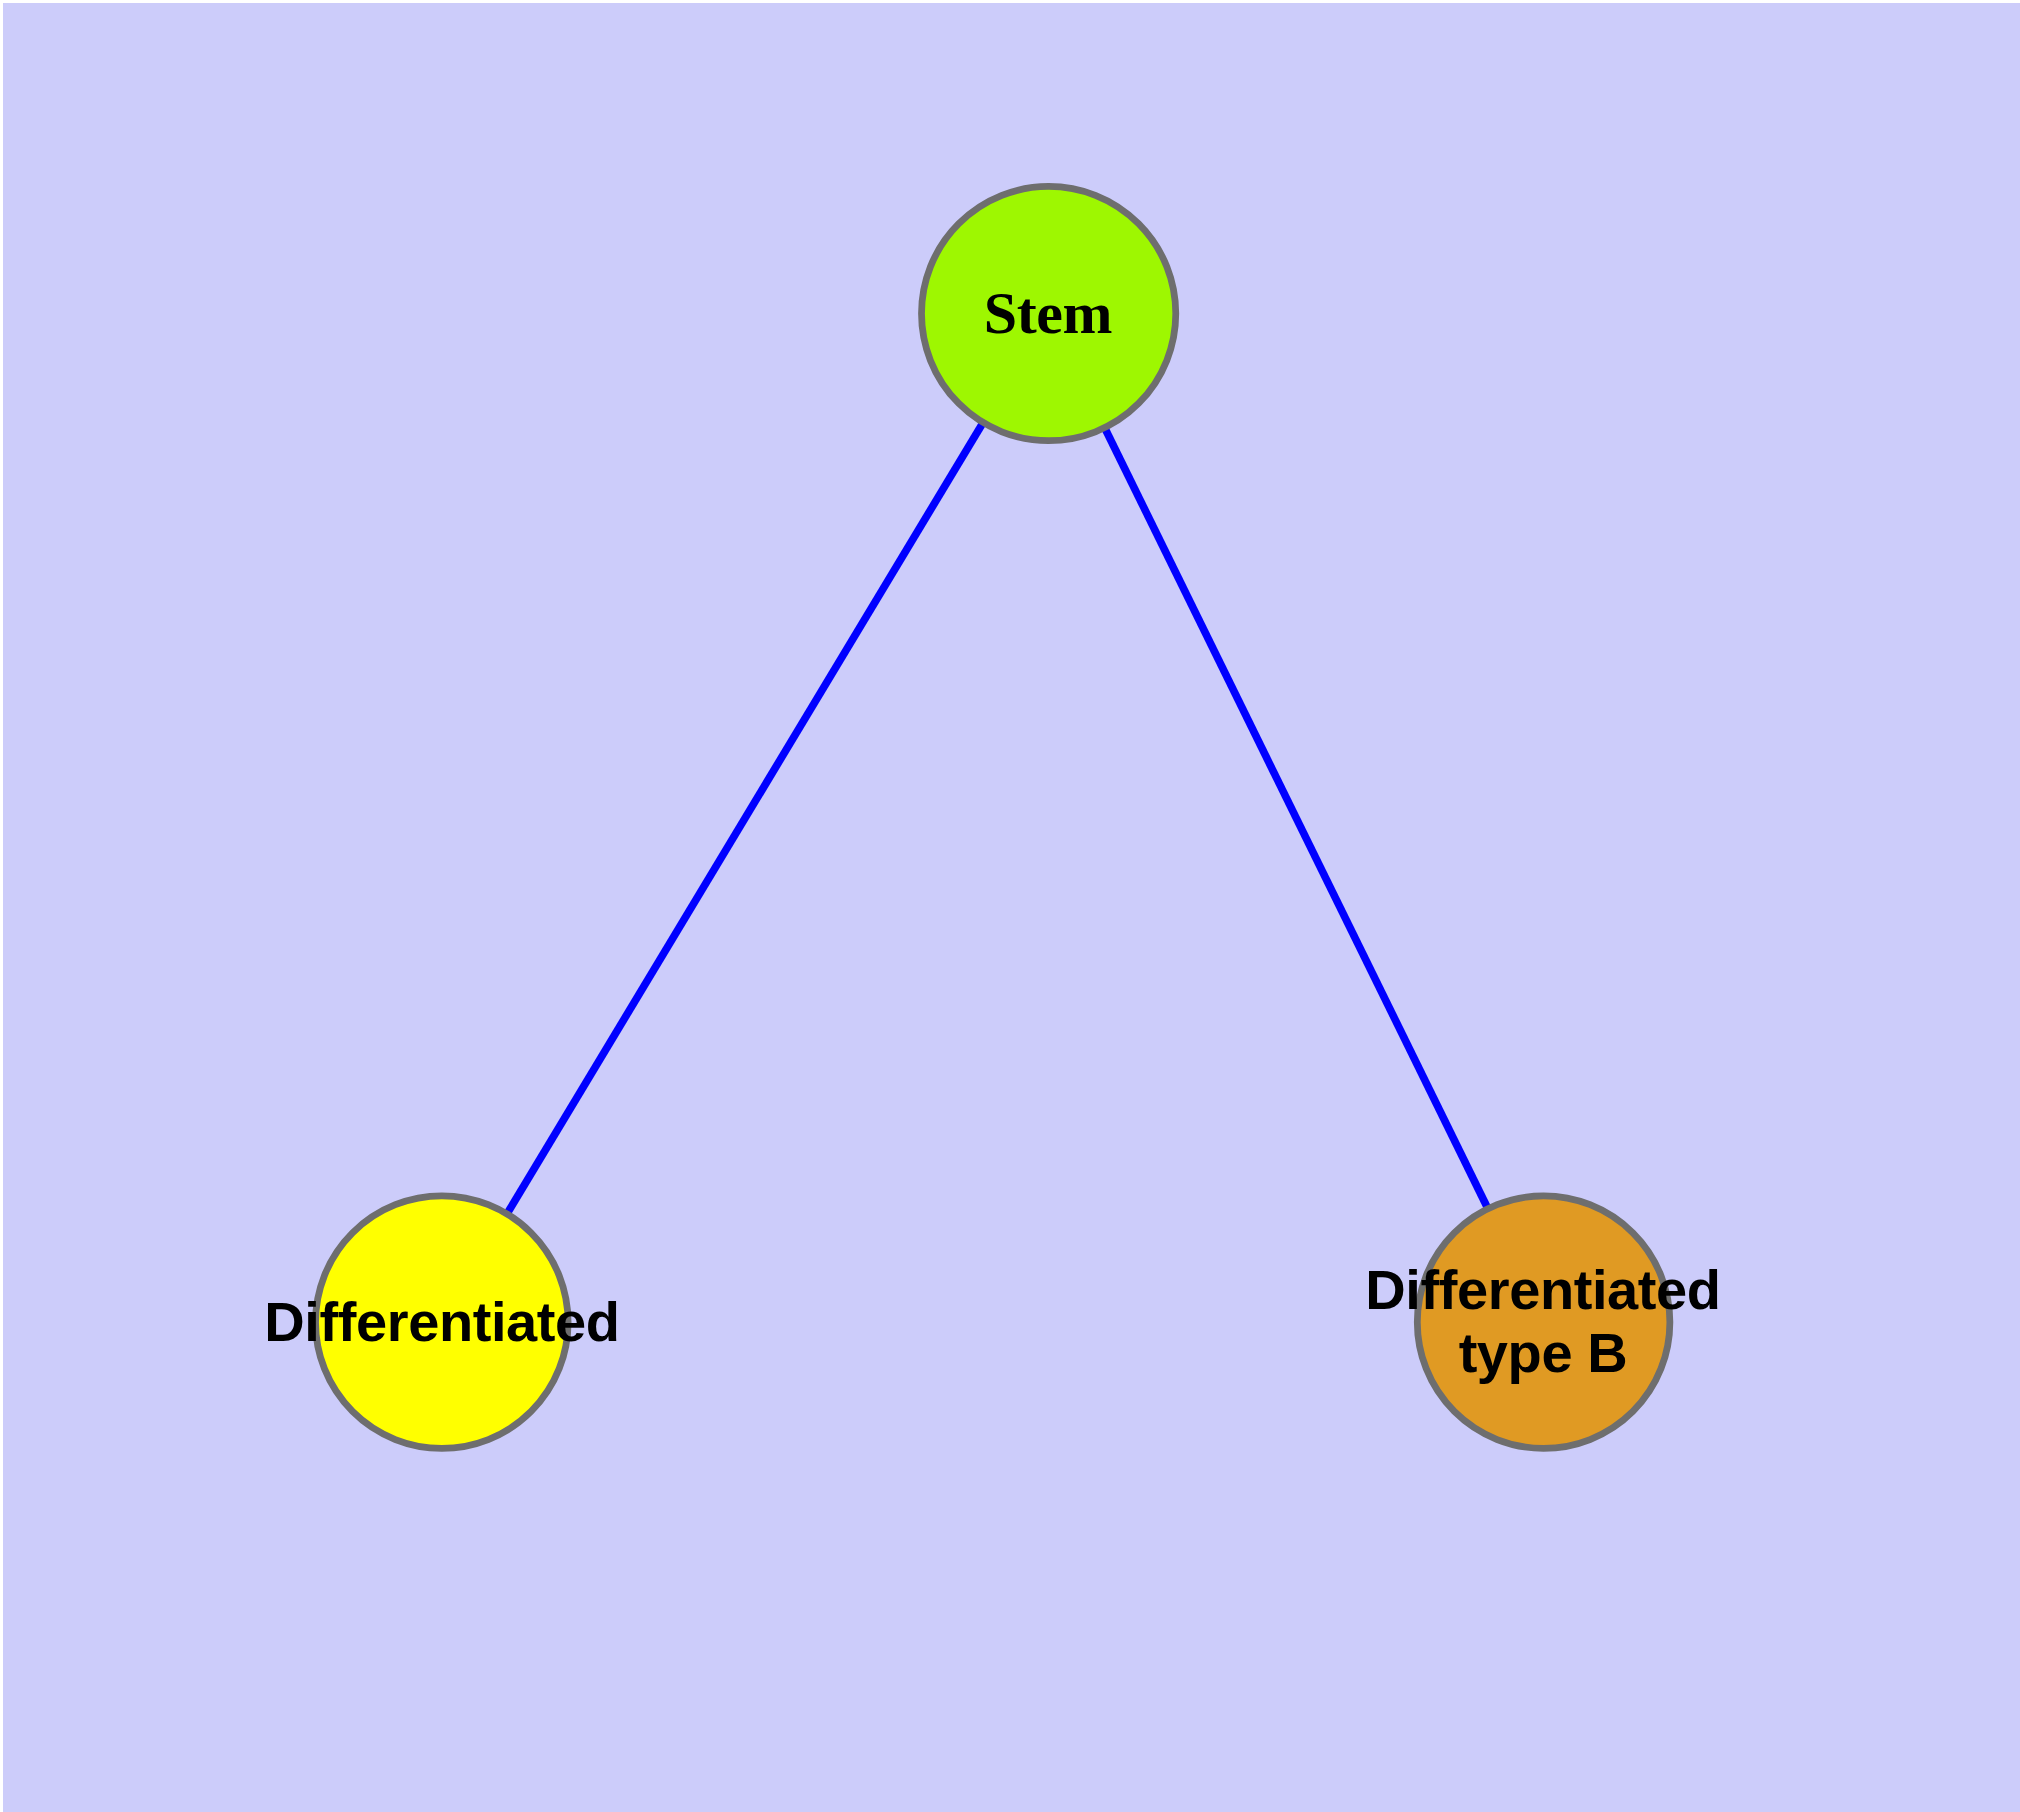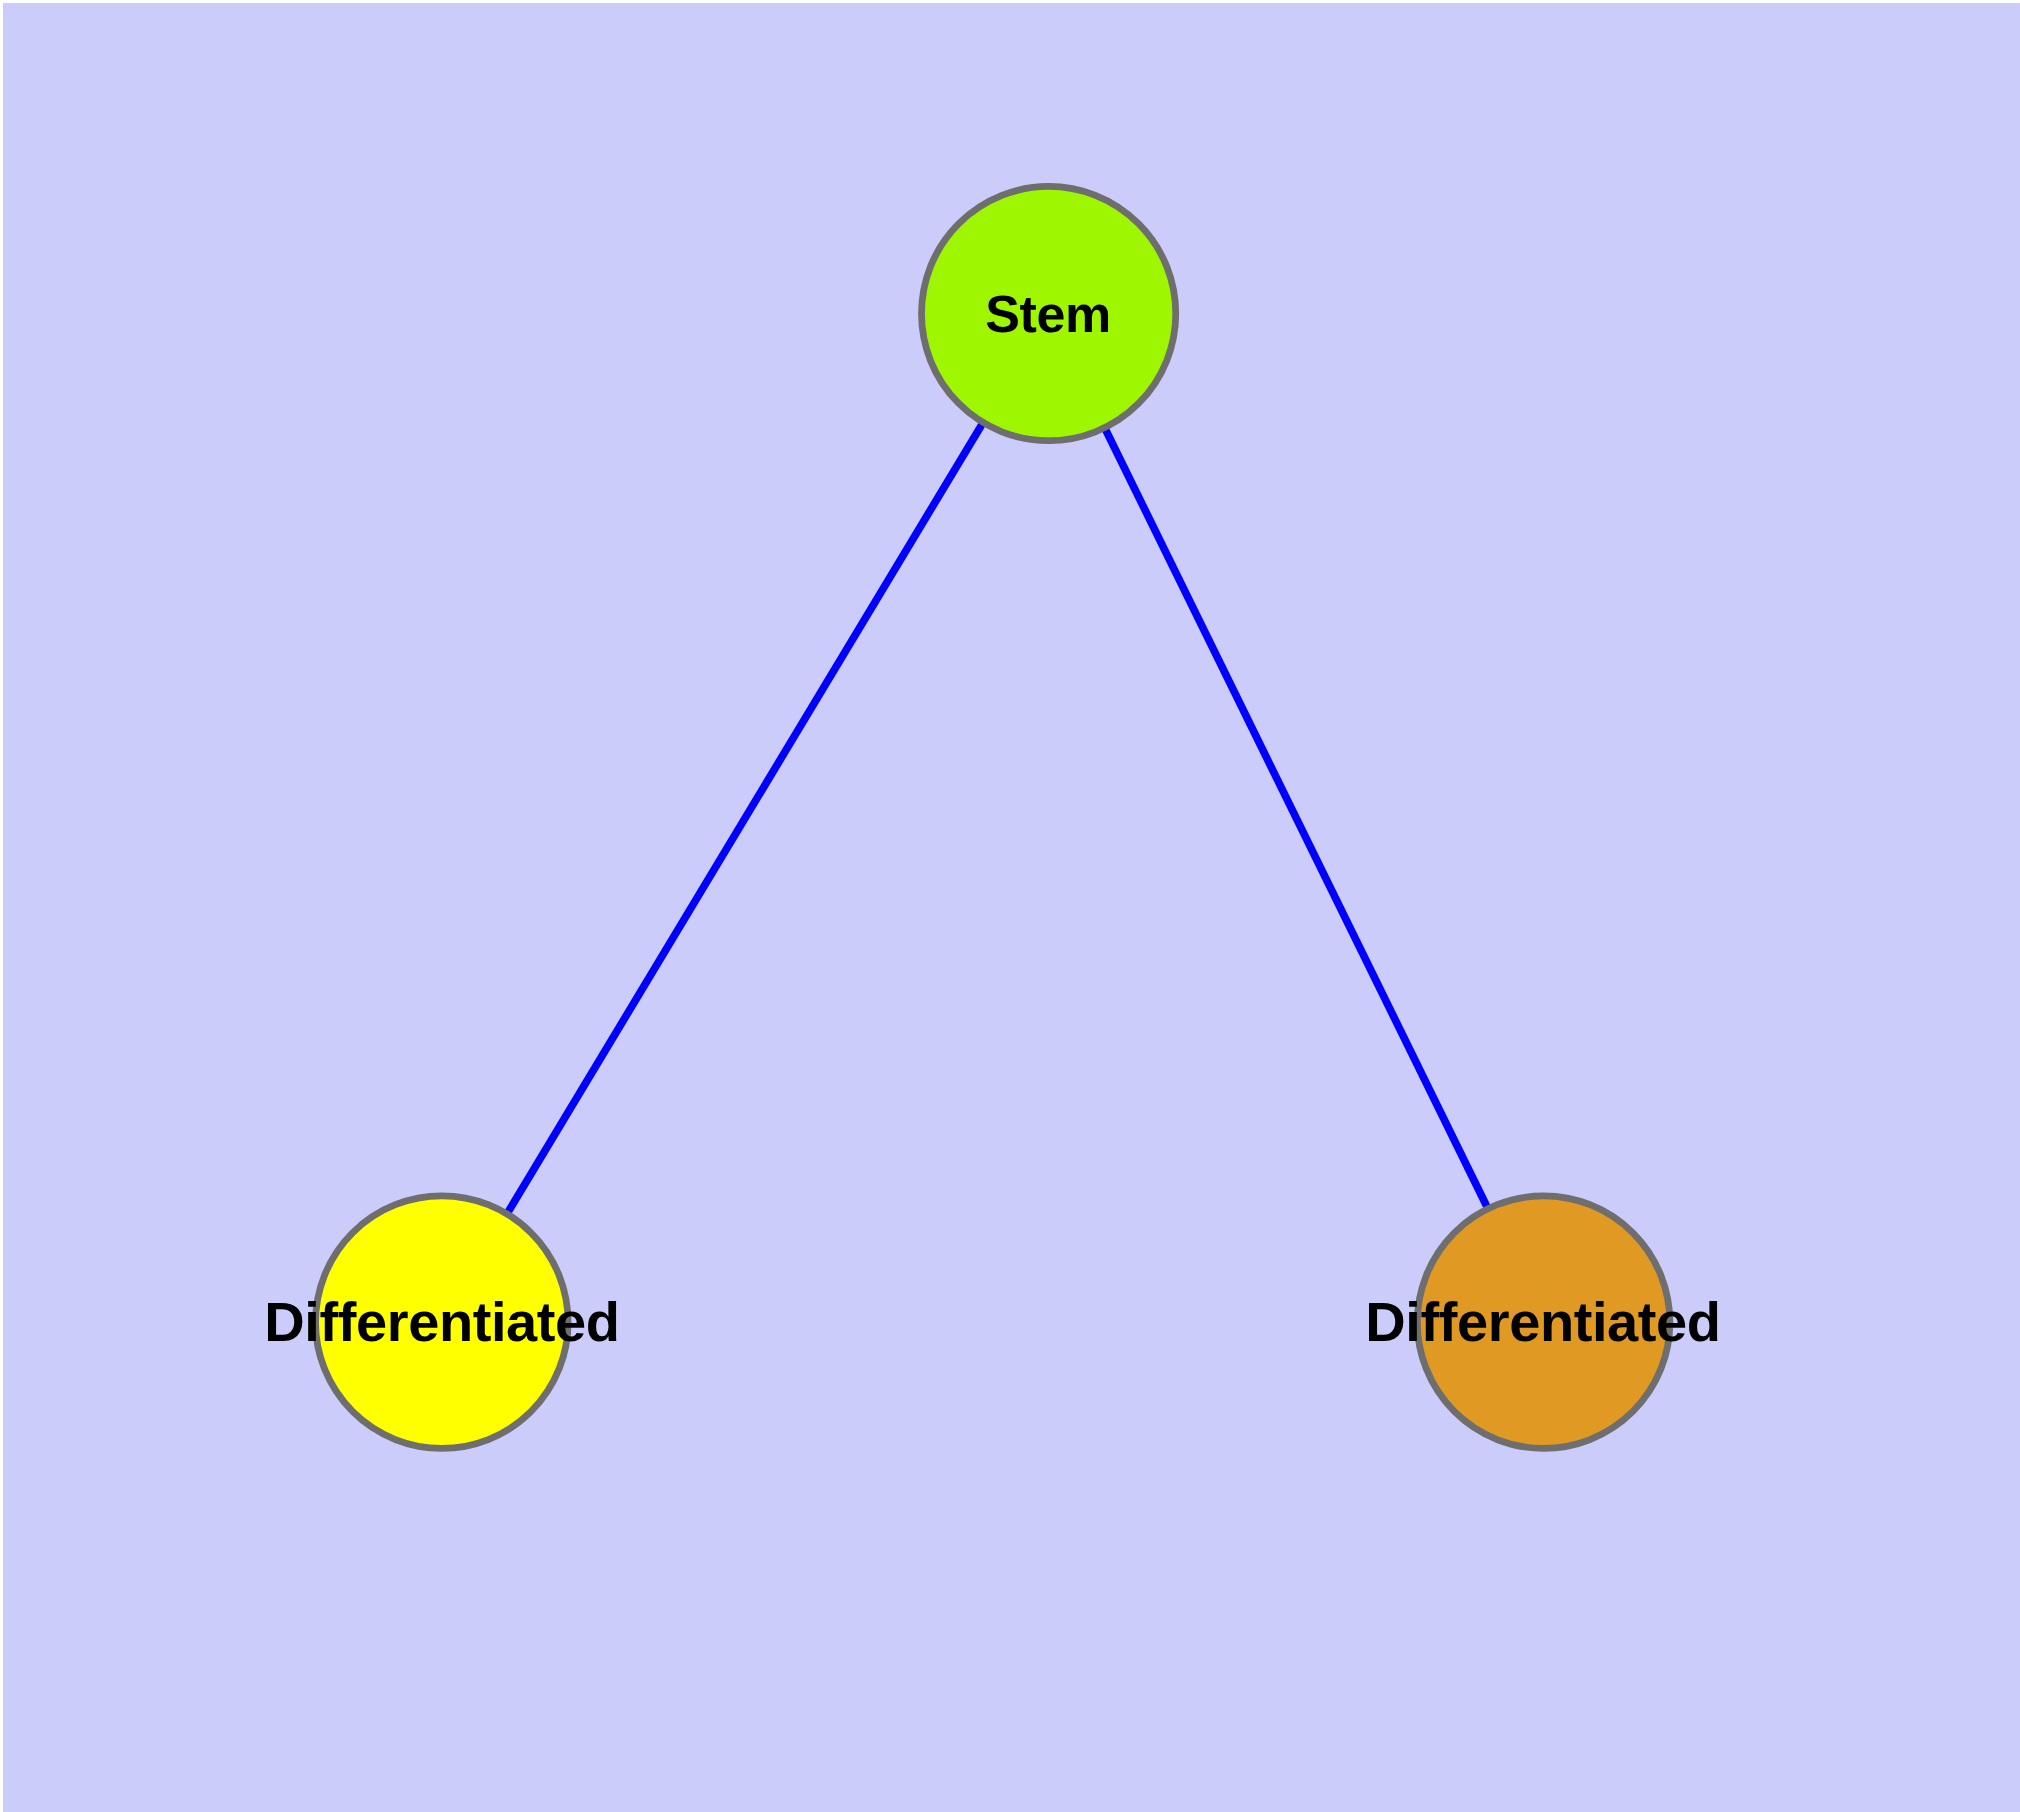--- a/index.html
+++ b/index.html
@@ -65,24 +65,25 @@
         <line x1="1303.9655245635654" y1="506.4537229976761" x2="1754.475038098037" y2="1424.4439988641507" stroke="#0000ff" stroke-width="9" stroke-linecap="butt"></line>
       </g>
     <g id="nodes-group">
         <circle cx="1237" cy="370" r="150" fill="#9ef701" stroke="#6e6e6e" stroke-width="8"></circle>
         <circle cx="521" cy="1560" r="149" fill="#ffff00" stroke="#6e6e6e" stroke-width="8"></circle>
         <circle cx="1821" cy="1560" r="149" fill="#e09a23" stroke="#6e6e6e" stroke-width="8"></circle>
       </g>
   </svg>
 
   <div id="labels-layer">
-      <div class="node-label" style="left: 1048px; top: 314px; color: rgb(0, 0, 0); font-size: 52px;">
+      <div class="node-label" style="left: 1048px; top: 314px; color: rgb(0, 0, 0); font-size: 60px; font-family: Liberation Serif, serif;">
         <div>Stem</div>
       </div>
       <div class="node-label" style="left: 442px; top: 1322px; color: rgb(0, 0, 0); font-size: 56px;">
         <div>Differentiated</div>
       </div>
       <div class="node-label" style="left: 1543px; top: 1322px; color: rgb(0, 0, 0); font-size: 56px;">
         <div>Differentiated</div>
+        <div>type B</div>
       </div>
     </div>
 </div>
 
 
 </body></html>

